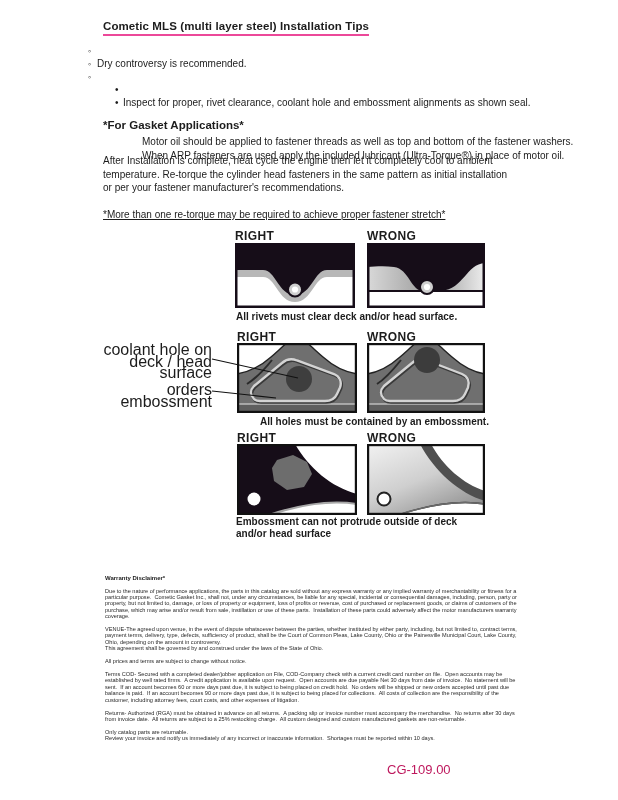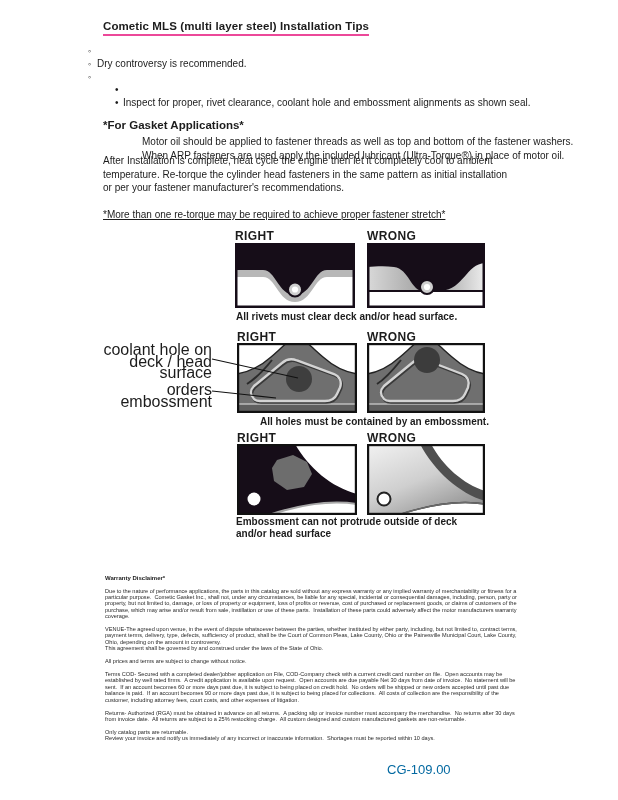--- a/index.html
+++ b/index.html
@@ -27,21 +27,21 @@
   .dw-label { font-size:12px; font-weight:bold; text-align:left; letter-spacing:0.4px; }
   .caption { font-size:10px; font-weight:bold; white-space:pre-wrap; line-height:12px; }
   .ann-label { font-size:16px; line-height:11.5px; text-align:right; width:114px; white-space:pre-wrap; }
 
   .diagram-box { display:block; }
 
   .fine-block { left:105px; top:575px; width:415px; }
   .fine-heading { font-size:6px; font-weight:bold; margin:0 0 6.5px 0; }
   .fine { font-size:5.6px; line-height:6.4px; margin:0 0 6.5px 0; white-space:pre-wrap; color:#2a2a2a; }
 
-  .footer-code { left:387px; top:762px; font-size:13px; color:#0369a1; }
+  .footer-code { left:387px; top:762px; font-size:13px; color:#be185d; }
 
   .leader-overlay { left:0; top:330px; pointer-events:none; }
 </style>
 </head>
 <body>
 
 <div class="abs doc-title">Cometic MLS (multi layer steel) Installation Tips</div>
 
 <div class="abs bullet-list">
   <div class="bullet-row">

